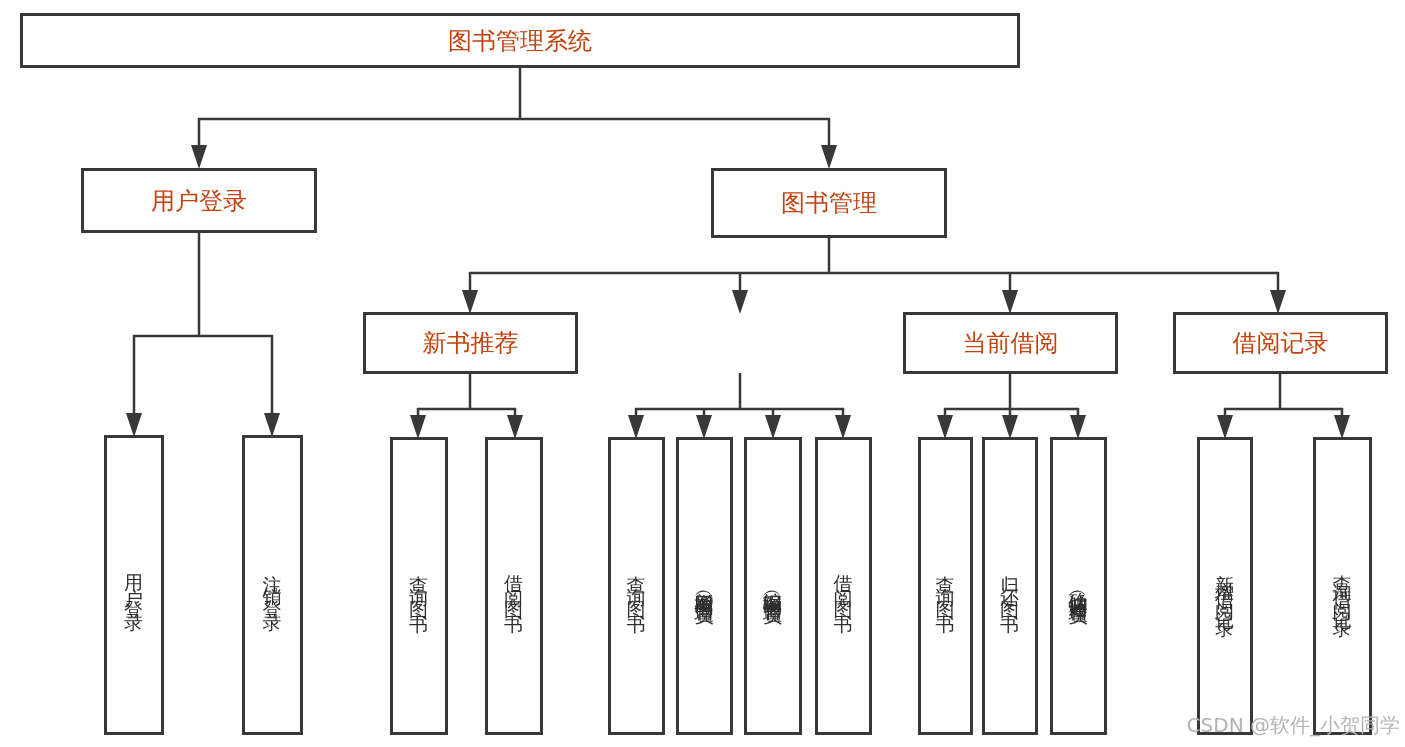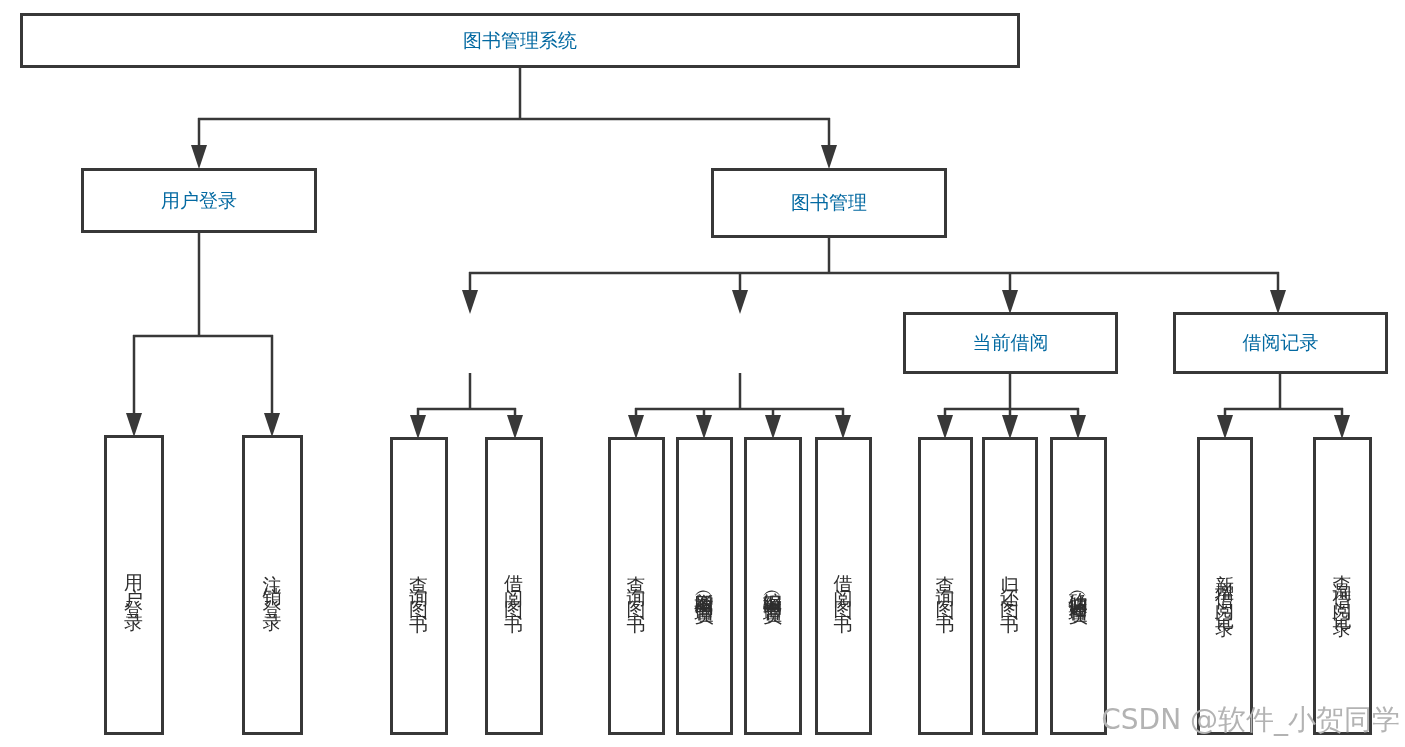--- a/index.html
+++ b/index.html
@@ -12,34 +12,34 @@
   }
   #wires{position:absolute;left:0;top:0;width:1405px;height:747px;}
   .box{
     position:absolute;
     box-sizing:border-box;
     border:3px solid #383838;
     background:#ffffff;
     display:flex;align-items:center;justify-content:center;
     color:#2e2e2e;
   }
-  .hlabel{font-size:19px;color:#0369a1;white-space:nowrap;}
+  .hlabel{font-size:24px;color:#c2410c;white-space:nowrap;}
   .vlabel{
     writing-mode:vertical-rl;
     text-orientation:mixed;
     font-size:19px;color:#2e2e2e;
     line-height:1;
   }
   .s4{letter-spacing:13px;}
   .s6{letter-spacing:9px;}
   .s9{letter-spacing:2px;}
   .wm{
     position:absolute;
     right:5px;bottom:8px;
-    font-size:28px;
+    font-size:20px;
     color:#b3b3b3;
     white-space:nowrap;
     z-index:5;
   }
   line{stroke:#383838;stroke-width:2.5;}
   polygon{fill:#383838;stroke:none;}
 </style>
 </head>
 <body>
 
@@ -111,20 +111,23 @@
     <span class="hlabel">图书管理系统</span>
   </div>
 
   <div class="box" style="left:81px;top:168px;width:236px;height:65px;">
     <span class="hlabel">用户登录</span>
   </div>
   <div class="box" style="left:711px;top:168px;width:236px;height:70px;">
     <span class="hlabel">图书管理</span>
   </div>
 
+  <div class="box" style="left:363px;top:312px;width:215px;height:62px;">
+    <span class="hlabel">新书推荐</span>
+  </div>
   <div class="box" style="left:903px;top:312px;width:215px;height:62px;">
     <span class="hlabel">当前借阅</span>
   </div>
   <div class="box" style="left:1173px;top:312px;width:215px;height:62px;">
     <span class="hlabel">借阅记录</span>
   </div>
 
   <div class="box" style="left:104px;top:435px;width:60px;height:300px;">
     <span class="vlabel s4">用户登录</span>
   </div>

